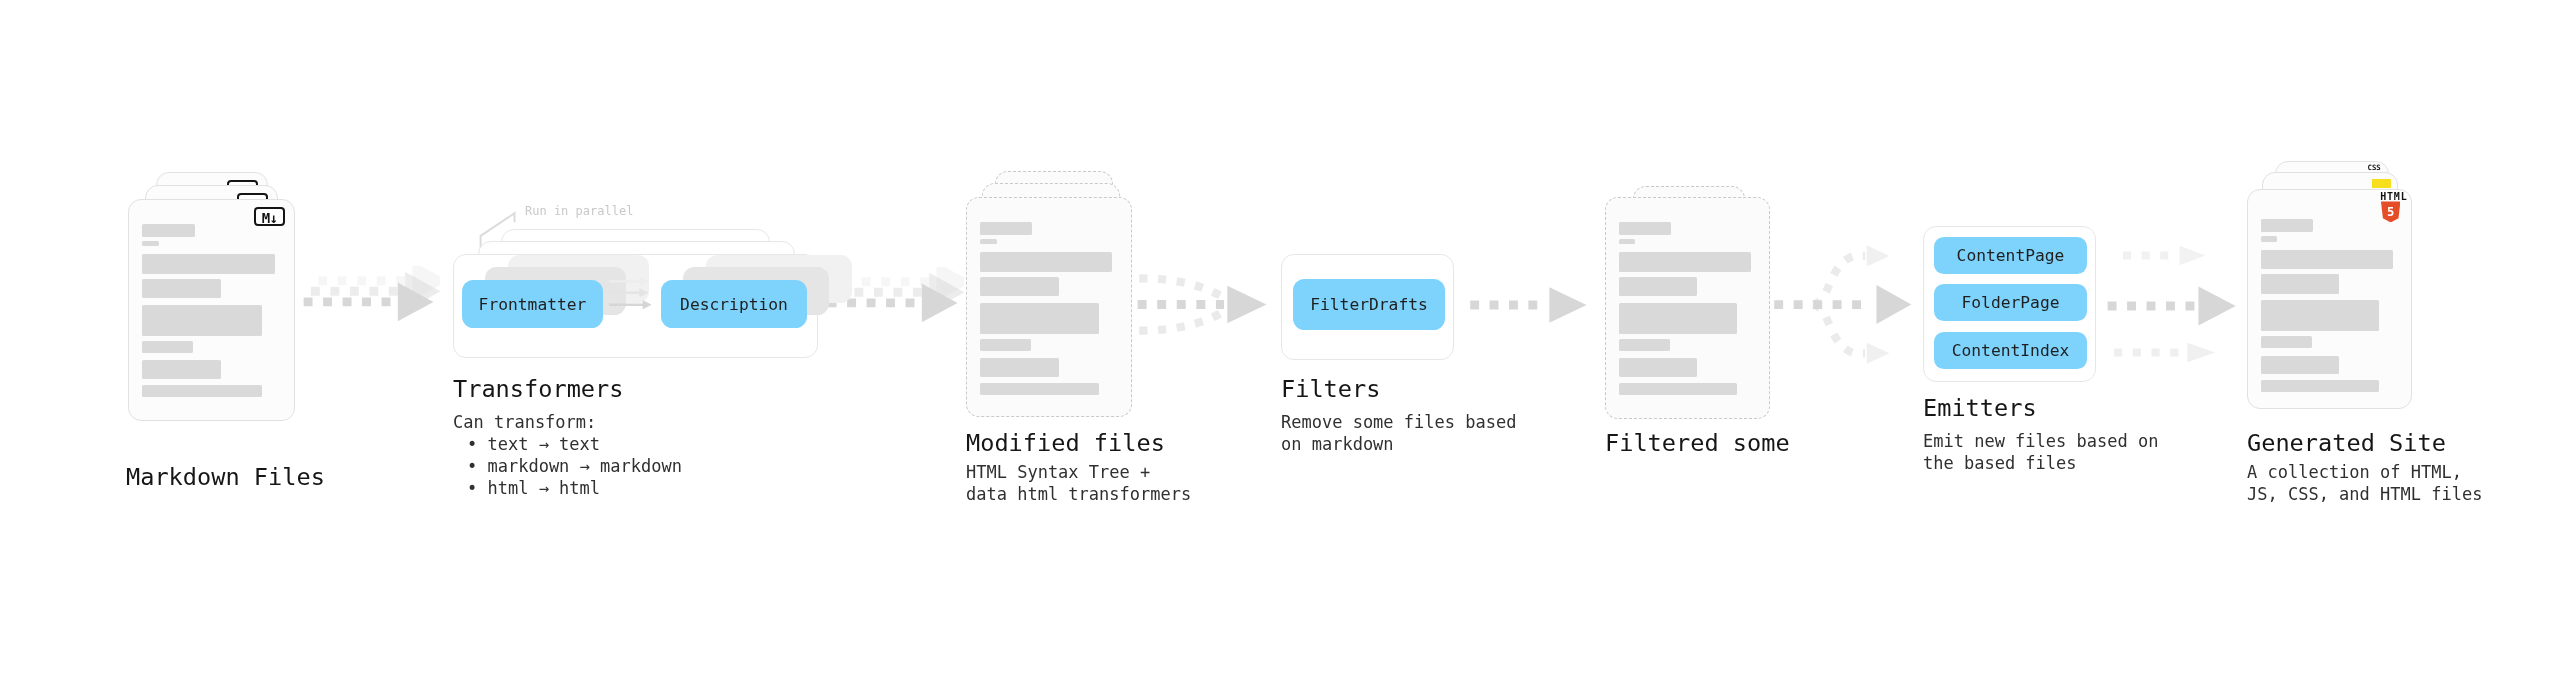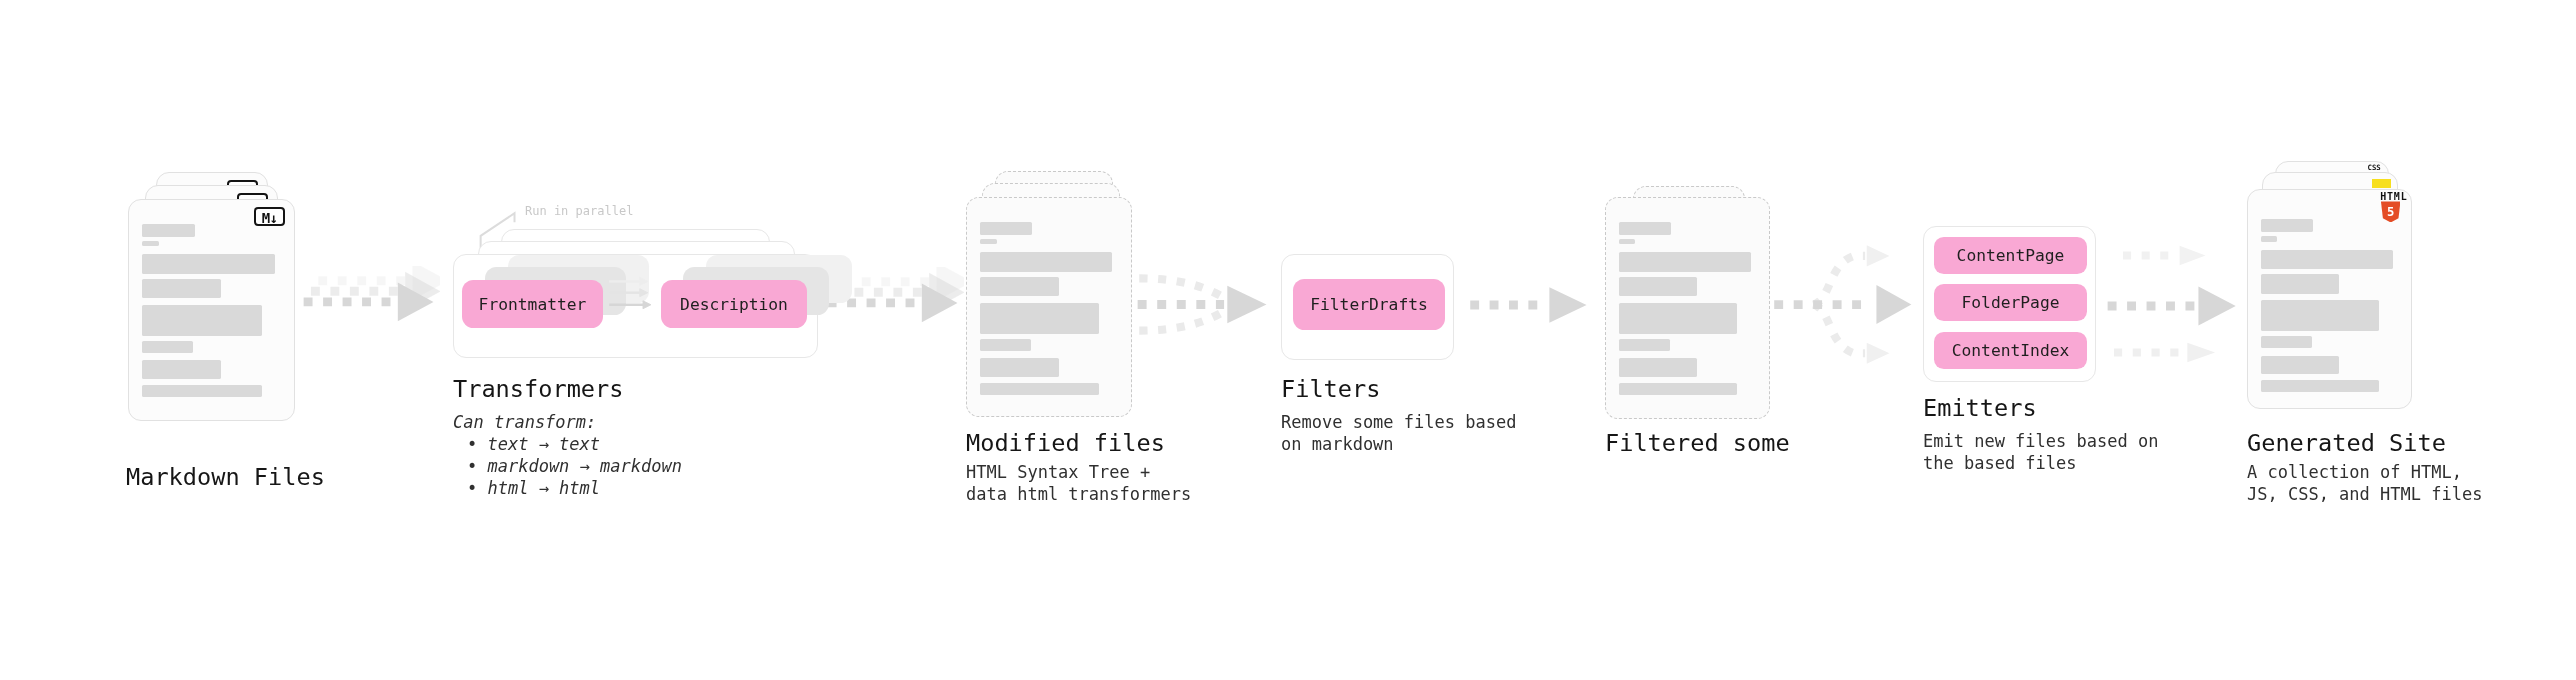--- a/index.html
+++ b/index.html
@@ -16,21 +16,21 @@
   .skel .bar{background:#d9d9d9;border-radius:1.6px;}
 
   
   .badge-md{position:absolute;top:7.3px;right:9px;width:31px;height:18.7px;border:2.4px solid #141414;border-radius:4.1px;
     background:#fff;color:#141414;font-weight:bold;font-size:14px;line-height:18.7px;text-align:center;letter-spacing:-0.8px;box-sizing:border-box;}
 
   
   .frame{position:absolute;border:1.6px solid #e7e7e7;border-radius:13px;background:#ffffff;box-sizing:border-box;}
 
   
-  .pill{position:absolute;background:#f9a8d4;border-radius:11.4px;display:flex;align-items:center;justify-content:center;
+  .pill{position:absolute;background:#7dd3fc;border-radius:11.4px;display:flex;align-items:center;justify-content:center;
     color:#1f1f1f;font-size:16.3px;white-space:nowrap;}
   .pill.g1{background:#e5e5e5;}
   .pill.g2{background:#f1f1f1;}
 
   
   .title{position:absolute;font-size:23.6px;color:#161616;white-space:nowrap;}
   .body-text{position:absolute;font-size:17px;color:#303030;line-height:22px;white-space:nowrap;}
   .body-text .indent{padding-left:14px;}
   .annotation{position:absolute;font-size:12px;color:#c8c8c8;white-space:nowrap;}
 
@@ -113,21 +113,21 @@
           <line x1="0" y1="22" x2="38" y2="22" stroke-width="3"></line>
           <polygon points="38,17 38,27 48,22"></polygon>
         </g>
       <g stroke="#d6d6d6" fill="#d6d6d6">
           <line x1="0" y1="37" x2="42" y2="37" stroke-width="3"></line>
           <polygon points="42,32 42,42 52,37"></polygon>
         </g>
     </svg>
 
     <div class="title" style="left:453px;top:375px;">Transformers</div>
-    <div class="body-text" style="left:453px;top:411px;font-style:italic;">
+    <div class="body-text" style="left:453px;top:411px;">
       <div>Can transform:</div>
       <div class="indent">• text → text</div>
       <div class="indent">• markdown → markdown</div>
       <div class="indent">• html → html</div>
     </div>
   </div>
 
   <svg class="abs" style="left:826px;top:267px;" width="138" height="75" viewBox="0 0 170 92">
     <g opacity="0.20" transform="translate(18,-26)">
       <line x1="2" y1="44" x2="116" y2="44" stroke="#d7d7d7" stroke-width="11" stroke-dasharray="11 13"></line>

